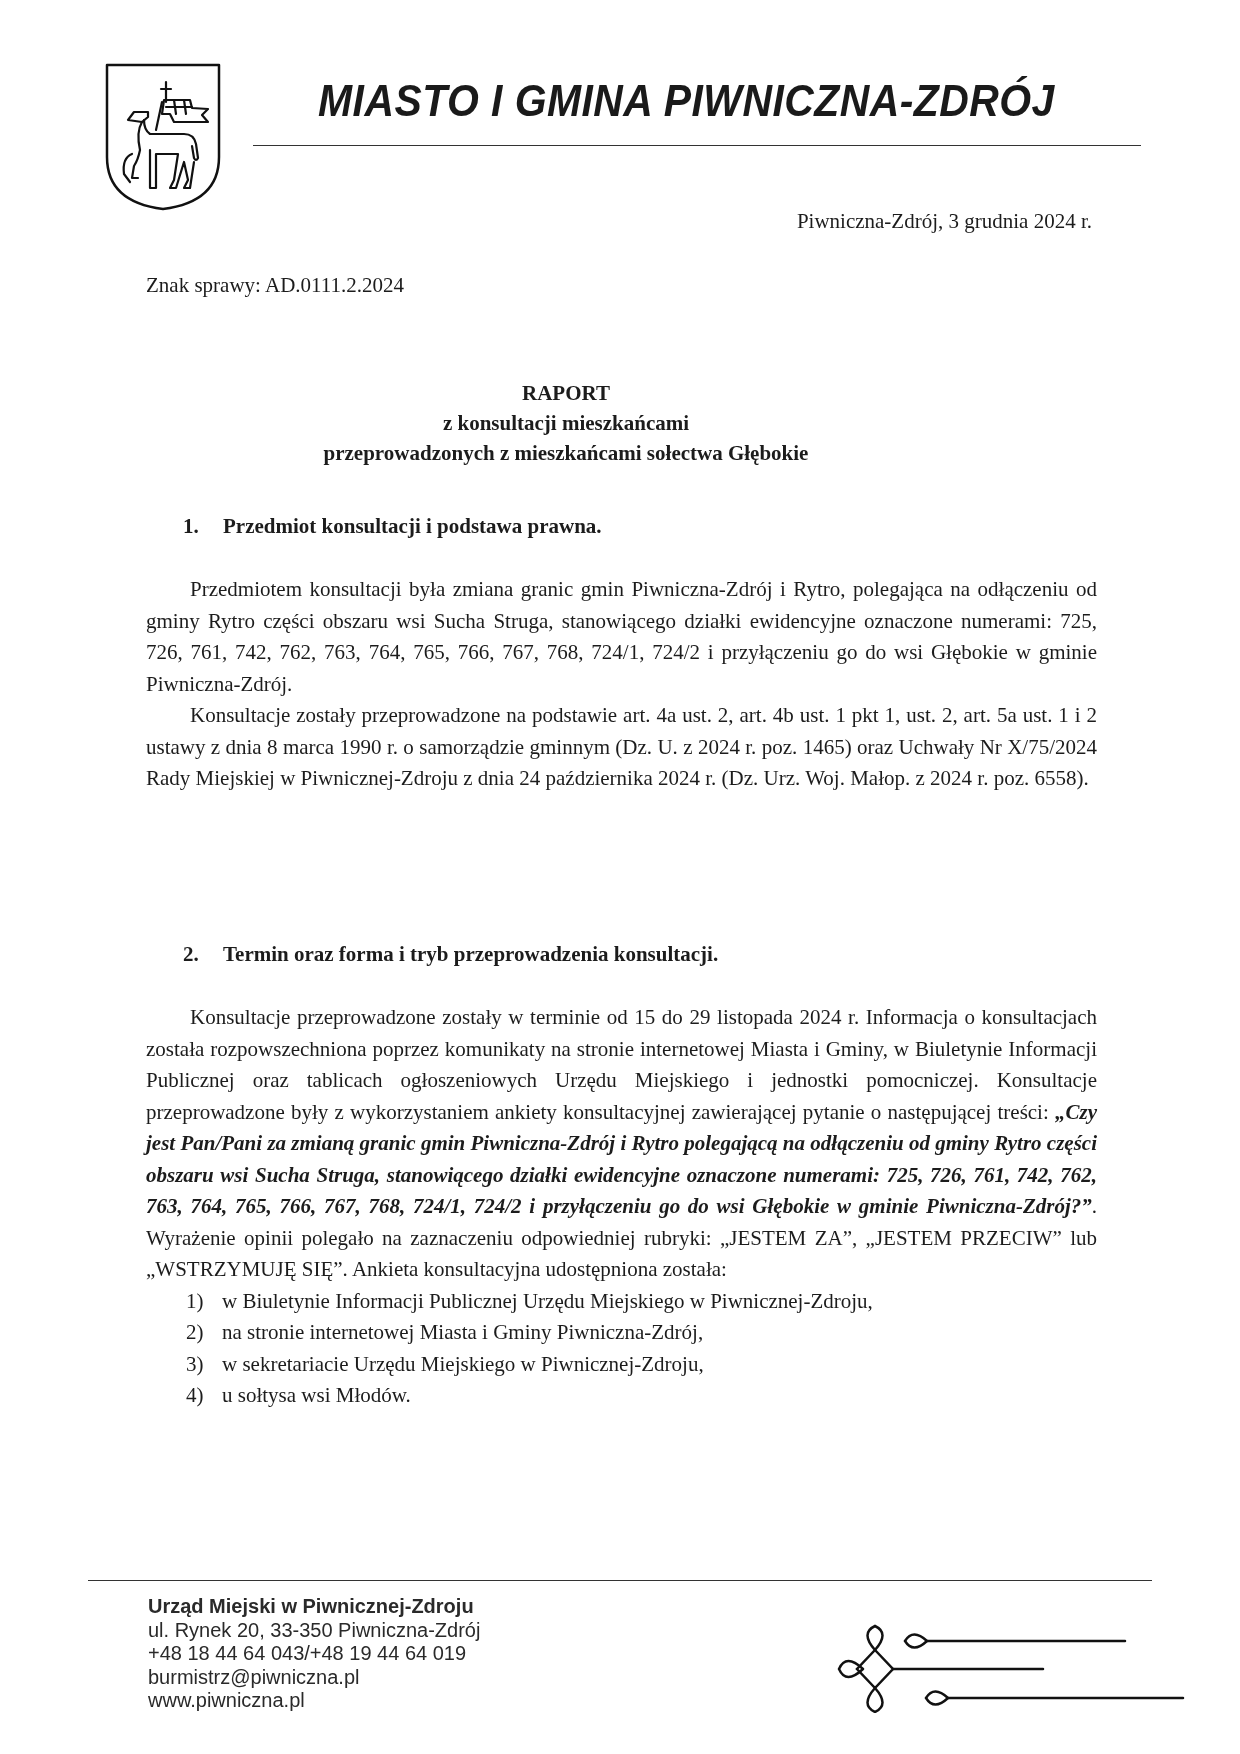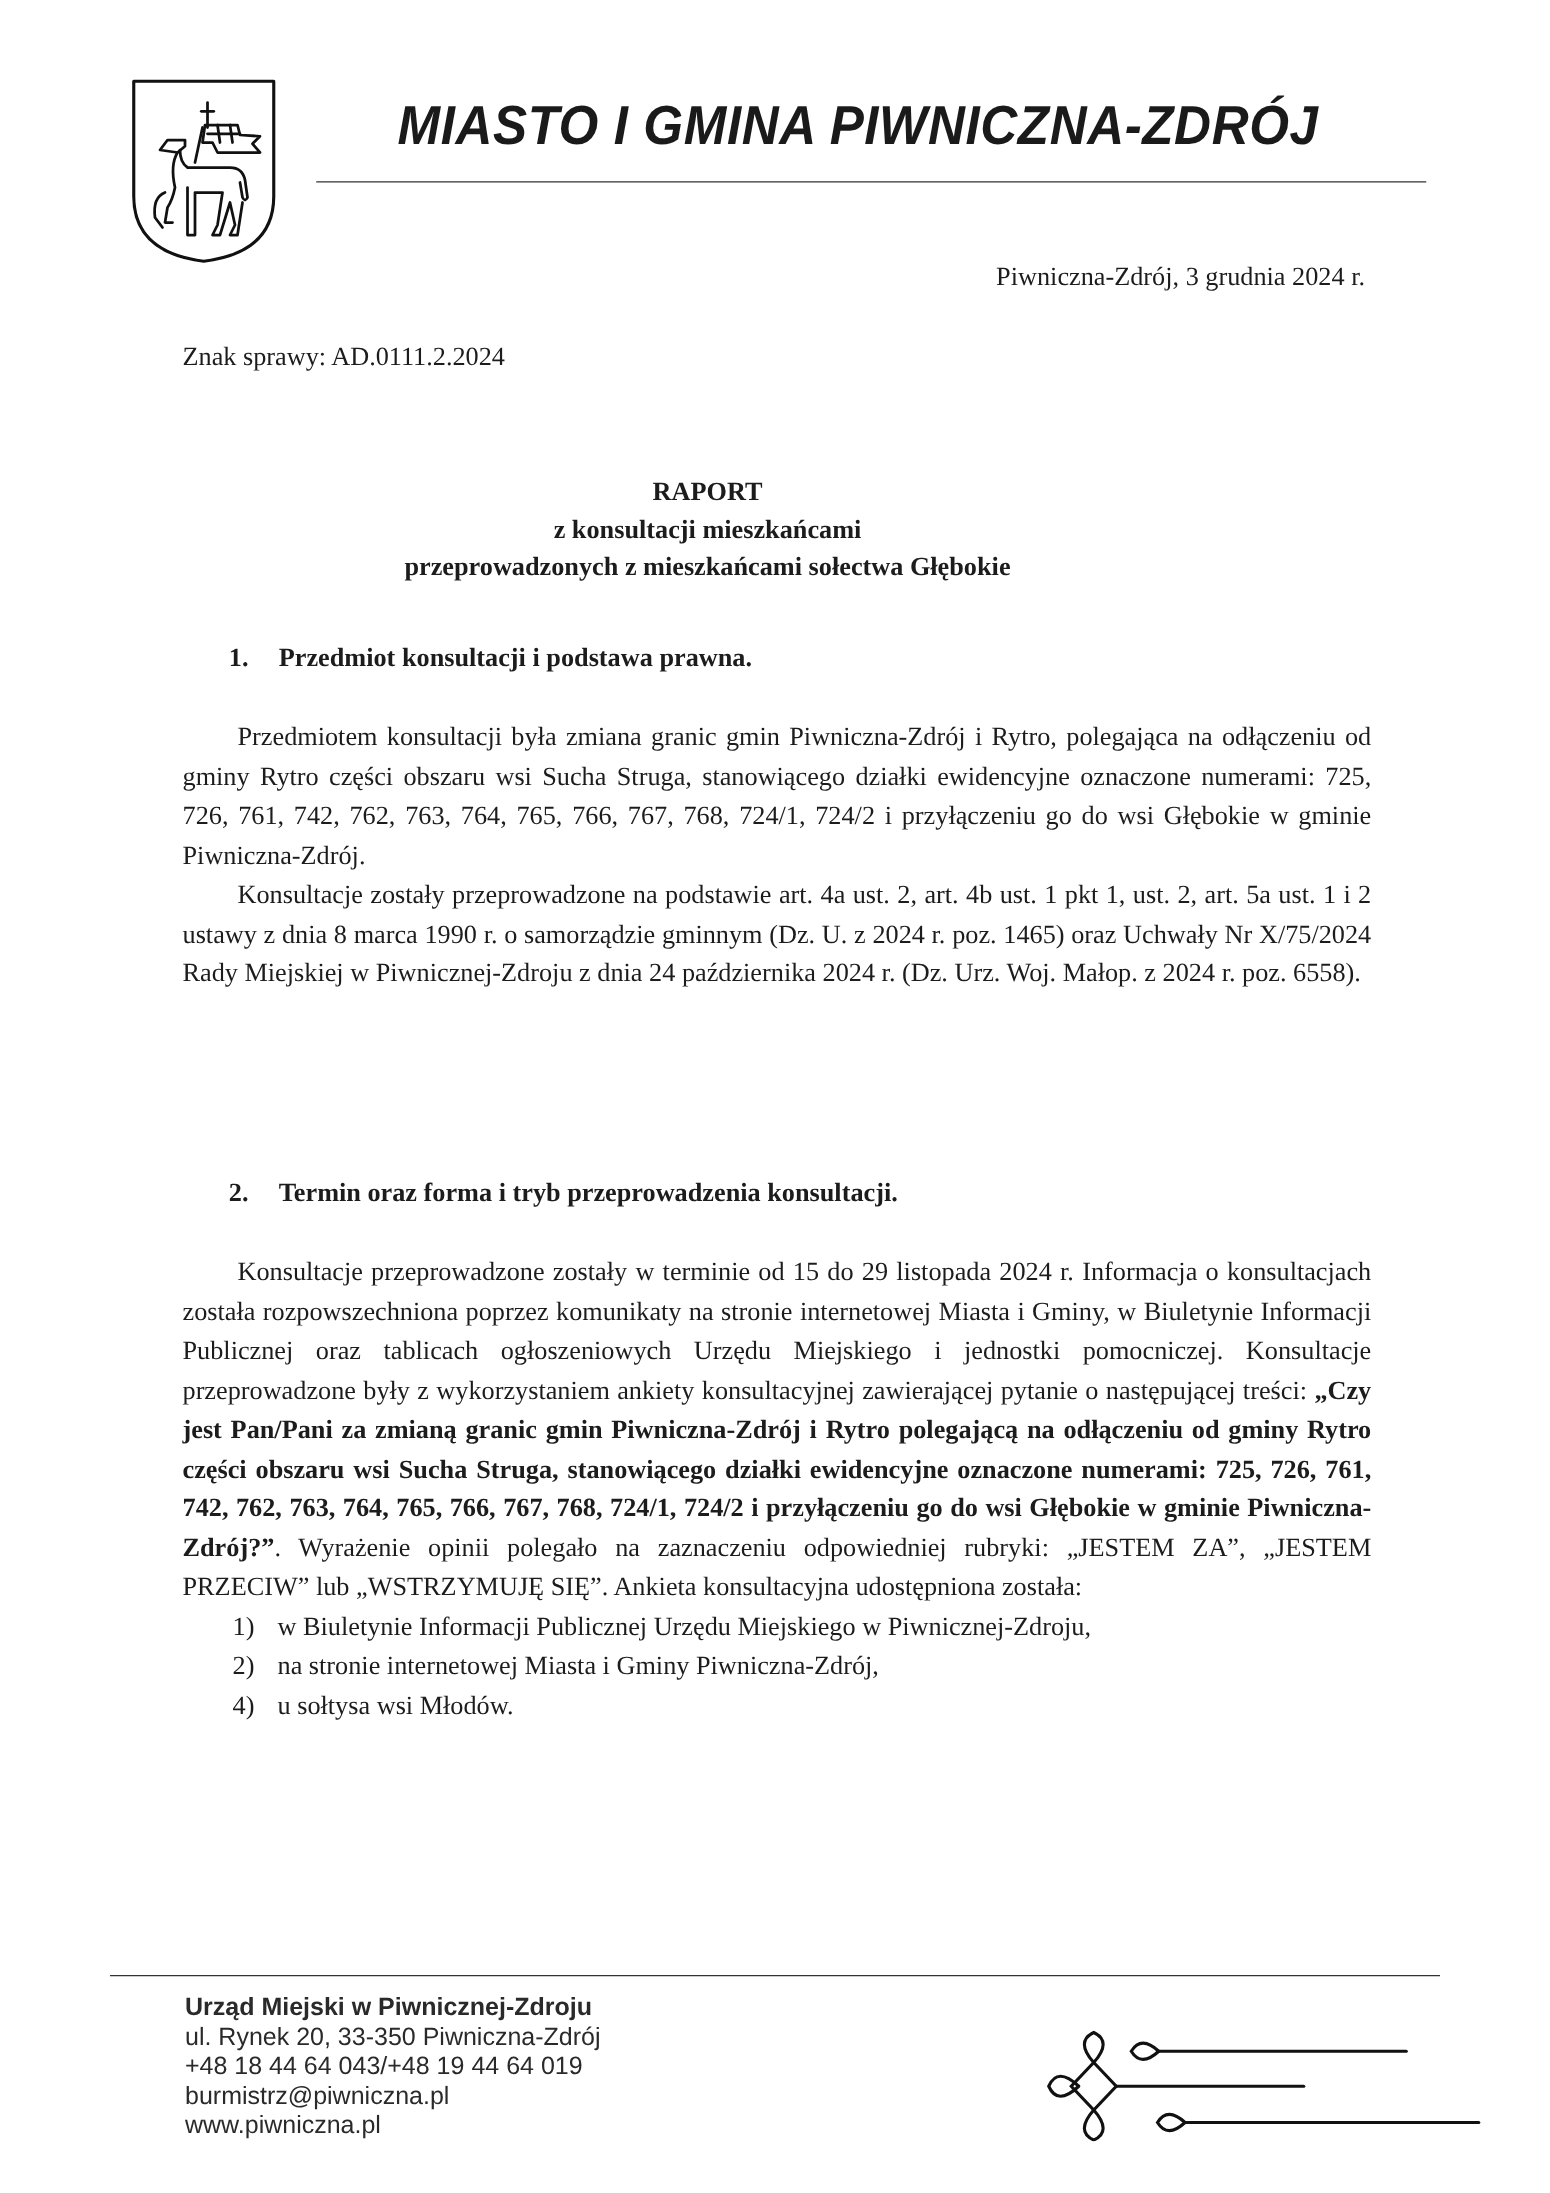--- a/index.html
+++ b/index.html
@@ -18,21 +18,21 @@
 
   .section-heading { position: absolute; left: 183px; font-size: 21px; font-weight: bold; }
   .section-heading .num { display: inline-block; width: 40px; }
   #section1-heading { top: 514px; }
   #section2-heading { top: 942px; }
 
   .body-text { position: absolute; left: 146px; width: 951px; font-size: 21px; line-height: 31.5px; text-align: justify; }
   .body-text p { margin: 0; text-indent: 44px; }
   #section1-body { top: 574px; }
   #section2-body { top: 1002px; }
-  .quote { font-weight: bold; }
+  .quote { font-style: italic; font-weight: bold; }
 
   #distribution-list { list-style: none; margin: 0; padding: 0 0 0 40px; text-indent: 0; }
   #distribution-list li { text-indent: 0; text-align: left; }
   #distribution-list .num { display: inline-block; width: 36px; }
 
   #footer-rule { position: absolute; left: 88px; top: 1580px; width: 1064px; height: 0; border-top: 1.5px solid #333; }
   #footer-contact { position: absolute; left: 148px; top: 1595px; font-size: 20px; line-height: 23.5px; color: #2a2a2a; }
   #footer-contact .office { font-weight: bold; }
   #ornament { position: absolute; left: 835px; top: 1608px; width: 375px; height: 105px; }
 </style>
@@ -80,20 +80,21 @@
 </div>
 
 <div id="section2-heading" class="section-heading serif">
   <span class="num">2.</span><span>Termin oraz forma i tryb przeprowadzenia konsultacji.</span>
 </div>
 <div id="section2-body" class="body-text serif">
   <p><span>Konsultacje przeprowadzone zostały w terminie od 15 do 29 listopada 2024 r. Informacja o konsultacjach została rozpowszechniona poprzez komunikaty na stronie internetowej Miasta i Gminy, w Biuletynie Informacji Publicznej oraz tablicach ogłoszeniowych Urzędu Miejskiego i jednostki pomocniczej. Konsultacje przeprowadzone były z wykorzystaniem ankiety konsultacyjnej zawierającej pytanie o następującej treści: </span><span class="quote">„Czy jest Pan/Pani za zmianą granic gmin Piwniczna-Zdrój i Rytro polegającą na odłączeniu od gminy Rytro części obszaru wsi Sucha Struga, stanowiącego działki ewidencyjne oznaczone numerami: 725, 726, 761, 742, 762, 763, 764, 765, 766, 767, 768, 724/1, 724/2 i przyłączeniu go do wsi Głębokie w gminie Piwniczna-Zdrój?”</span><span>. Wyrażenie opinii polegało na zaznaczeniu odpowiedniej rubryki: „JESTEM ZA”, „JESTEM PRZECIW” lub „WSTRZYMUJĘ SIĘ”. Ankieta konsultacyjna udostępniona została:</span></p>
   <ul id="distribution-list">
     <li><span class="num">1)</span><span>w Biuletynie Informacji Publicznej Urzędu Miejskiego w Piwnicznej-Zdroju,</span></li>
     <li><span class="num">2)</span><span>na stronie internetowej Miasta i Gminy Piwniczna-Zdrój,</span></li>
+    <li><span class="num">3)</span><span>w sekretariacie Urzędu Miejskiego w Piwnicznej-Zdroju,</span></li>
     <li><span class="num">4)</span><span>u sołtysa wsi Młodów.</span></li>
   </ul>
 </div>
 
 <div id="footer-rule"></div>
 <div id="footer-contact" class="sans">
   <div class="office">Urząd Miejski w Piwnicznej-Zdroju</div>
   <div>ul. Rynek 20, 33-350 Piwniczna-Zdrój</div>
   <div>+48 18 44 64 043/+48 19 44 64 019</div>
   <div>burmistrz@piwniczna.pl</div>

